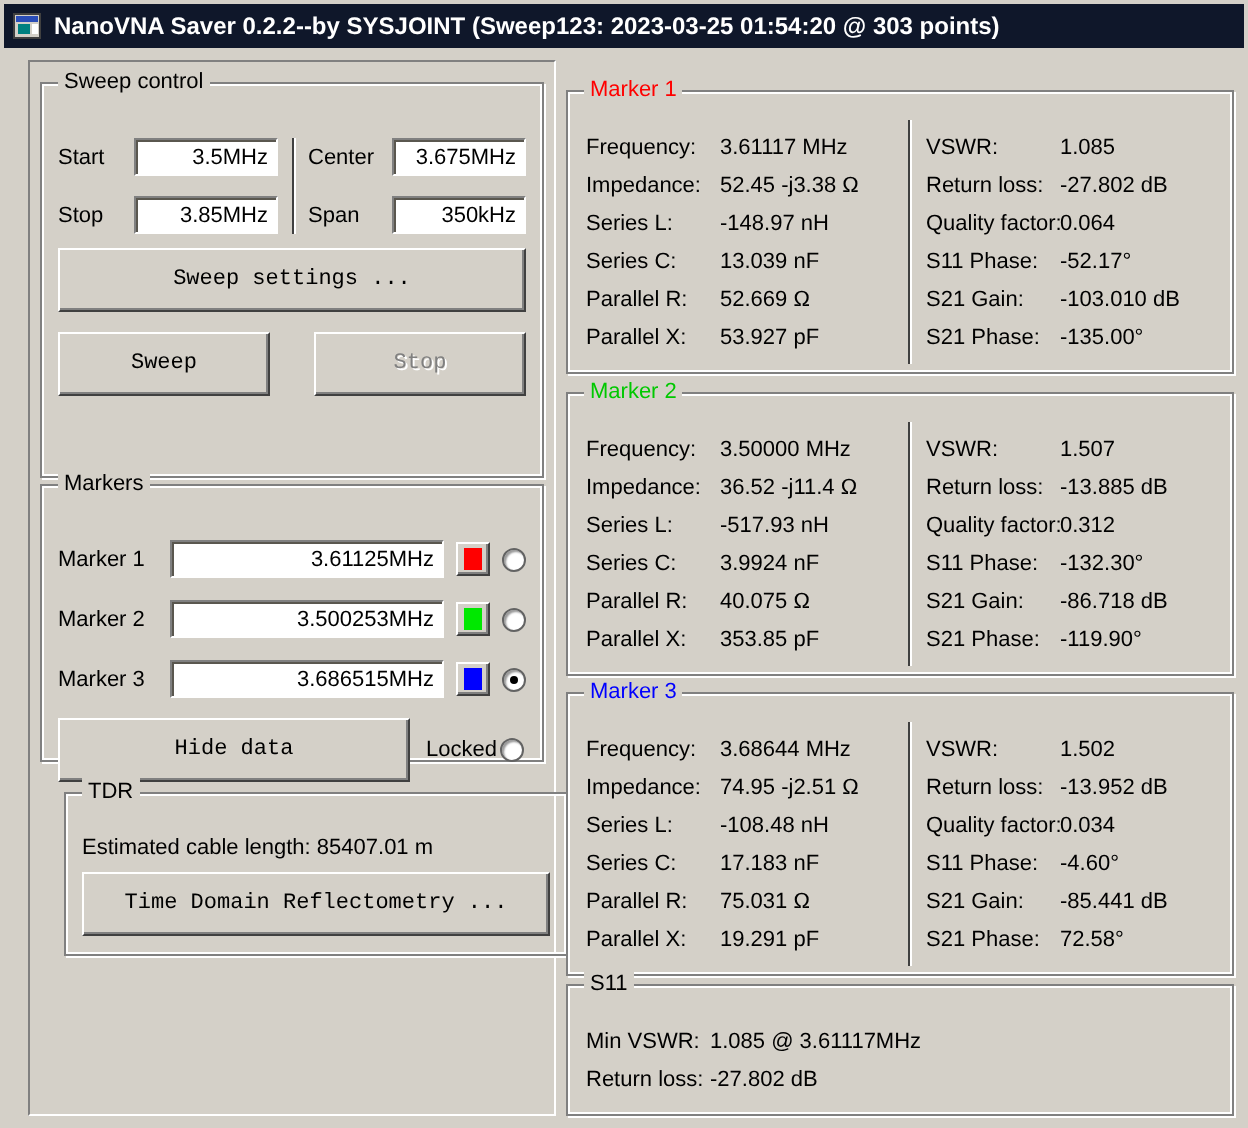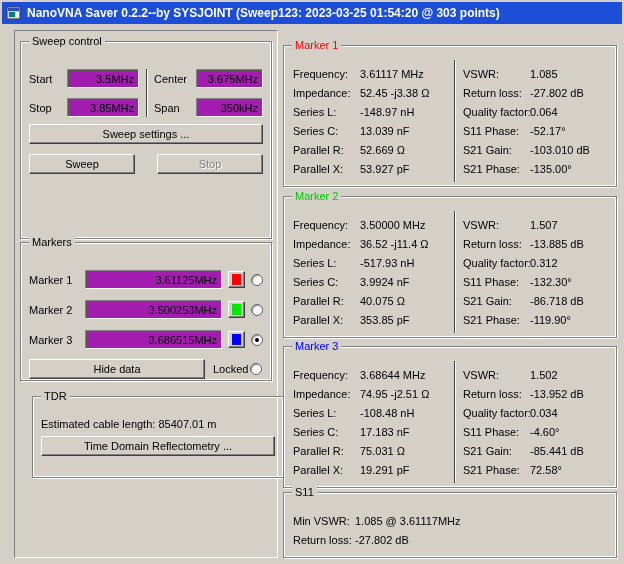--- a/index.html
+++ b/index.html
@@ -24,33 +24,33 @@
   .groupbox {
     position:absolute;
     border:1px solid #808080;
     box-shadow: inset 1px 1px 0 #ffffff, inset -1px -1px 0 #ffffff, 1px 1px 0 #ffffff;
   }
   .legend {
     position:absolute; top:-8px; left:8px;
     background:#d4d0c8; padding:0 3px; line-height:14px; white-space:nowrap;
   }
   .txt {
-    display:block; height:19px; background:#a21caf;
+    display:block; height:19px; background:#ffffff;
     border:1px solid; border-color:#808080 #ffffff #ffffff #808080;
     box-shadow: inset 1px 1px 0 #5a574f;
     font-family:"Liberation Sans", sans-serif; font-size:11px;
     text-align:right; padding:0 4px; width:100%;
     outline:none; color:#000;
   }
   .btn {
     display:flex; align-items:center; justify-content:center;
-    height:20px; background:#d4d0c8;
+    height:32px; background:#d4d0c8;
     border:1px solid; border-color:#ffffff #404040 #404040 #ffffff;
     box-shadow: inset -1px -1px 0 #808080;
-    font-family:Liberation Sans, sans-serif; font-size:11px; color:#000;
+    font-family:Liberation Mono, monospace; font-size:11px; color:#000;
     cursor:default; white-space:nowrap;
   }
   .btn.disabled { color:#808080; text-shadow:1px 1px 0 #ffffff; }
   .radio {
     width:12px; height:12px; border-radius:50%;
     background:#fff; border:1px solid #636363;
     box-shadow: inset 1px 1px 1px #9a9a9a;
     position:relative; flex:0 0 12px;
   }
   .radio.checked::after {
@@ -125,21 +125,21 @@
   .pcol-right { flex:1; padding:4px 0 0 8px; }
   .stat-row { display:flex; height:19px; align-items:center; white-space:nowrap; }
   .stat-label { width:67px; flex:0 0 67px; }
   .s11-body { position:absolute; inset:0; padding:18px 0 0 9px; }
   .s11-row { display:flex; height:19px; align-items:center; }
   .s11-label { width:62px; flex:0 0 62px; }
 </style>
 </head>
 <body>
 
-<div class="titlebar" style="background-color: #1d4ed8;">
+<div class="titlebar" style="background-color: #0f172a;">
   <span class="app-icon">
     <svg width="16" height="16" viewBox="0 0 16 16">
       <rect x="1" y="2" width="13" height="12" fill="#d4d0c8" stroke="#404040" stroke-width="1"></rect>
       <rect x="2" y="3" width="11" height="3" fill="#2a4db8"></rect>
       <rect x="3" y="7" width="6" height="5" fill="#008080"></rect>
       <rect x="10" y="7" width="3" height="5" fill="#ffffff"></rect>
     </svg>
   </span>
   <span class="title">NanoVNA Saver 0.2.2--by SYSJOINT (Sweep123: 2023-03-25 01:54:20 @ 303 points)</span>
 </div>

